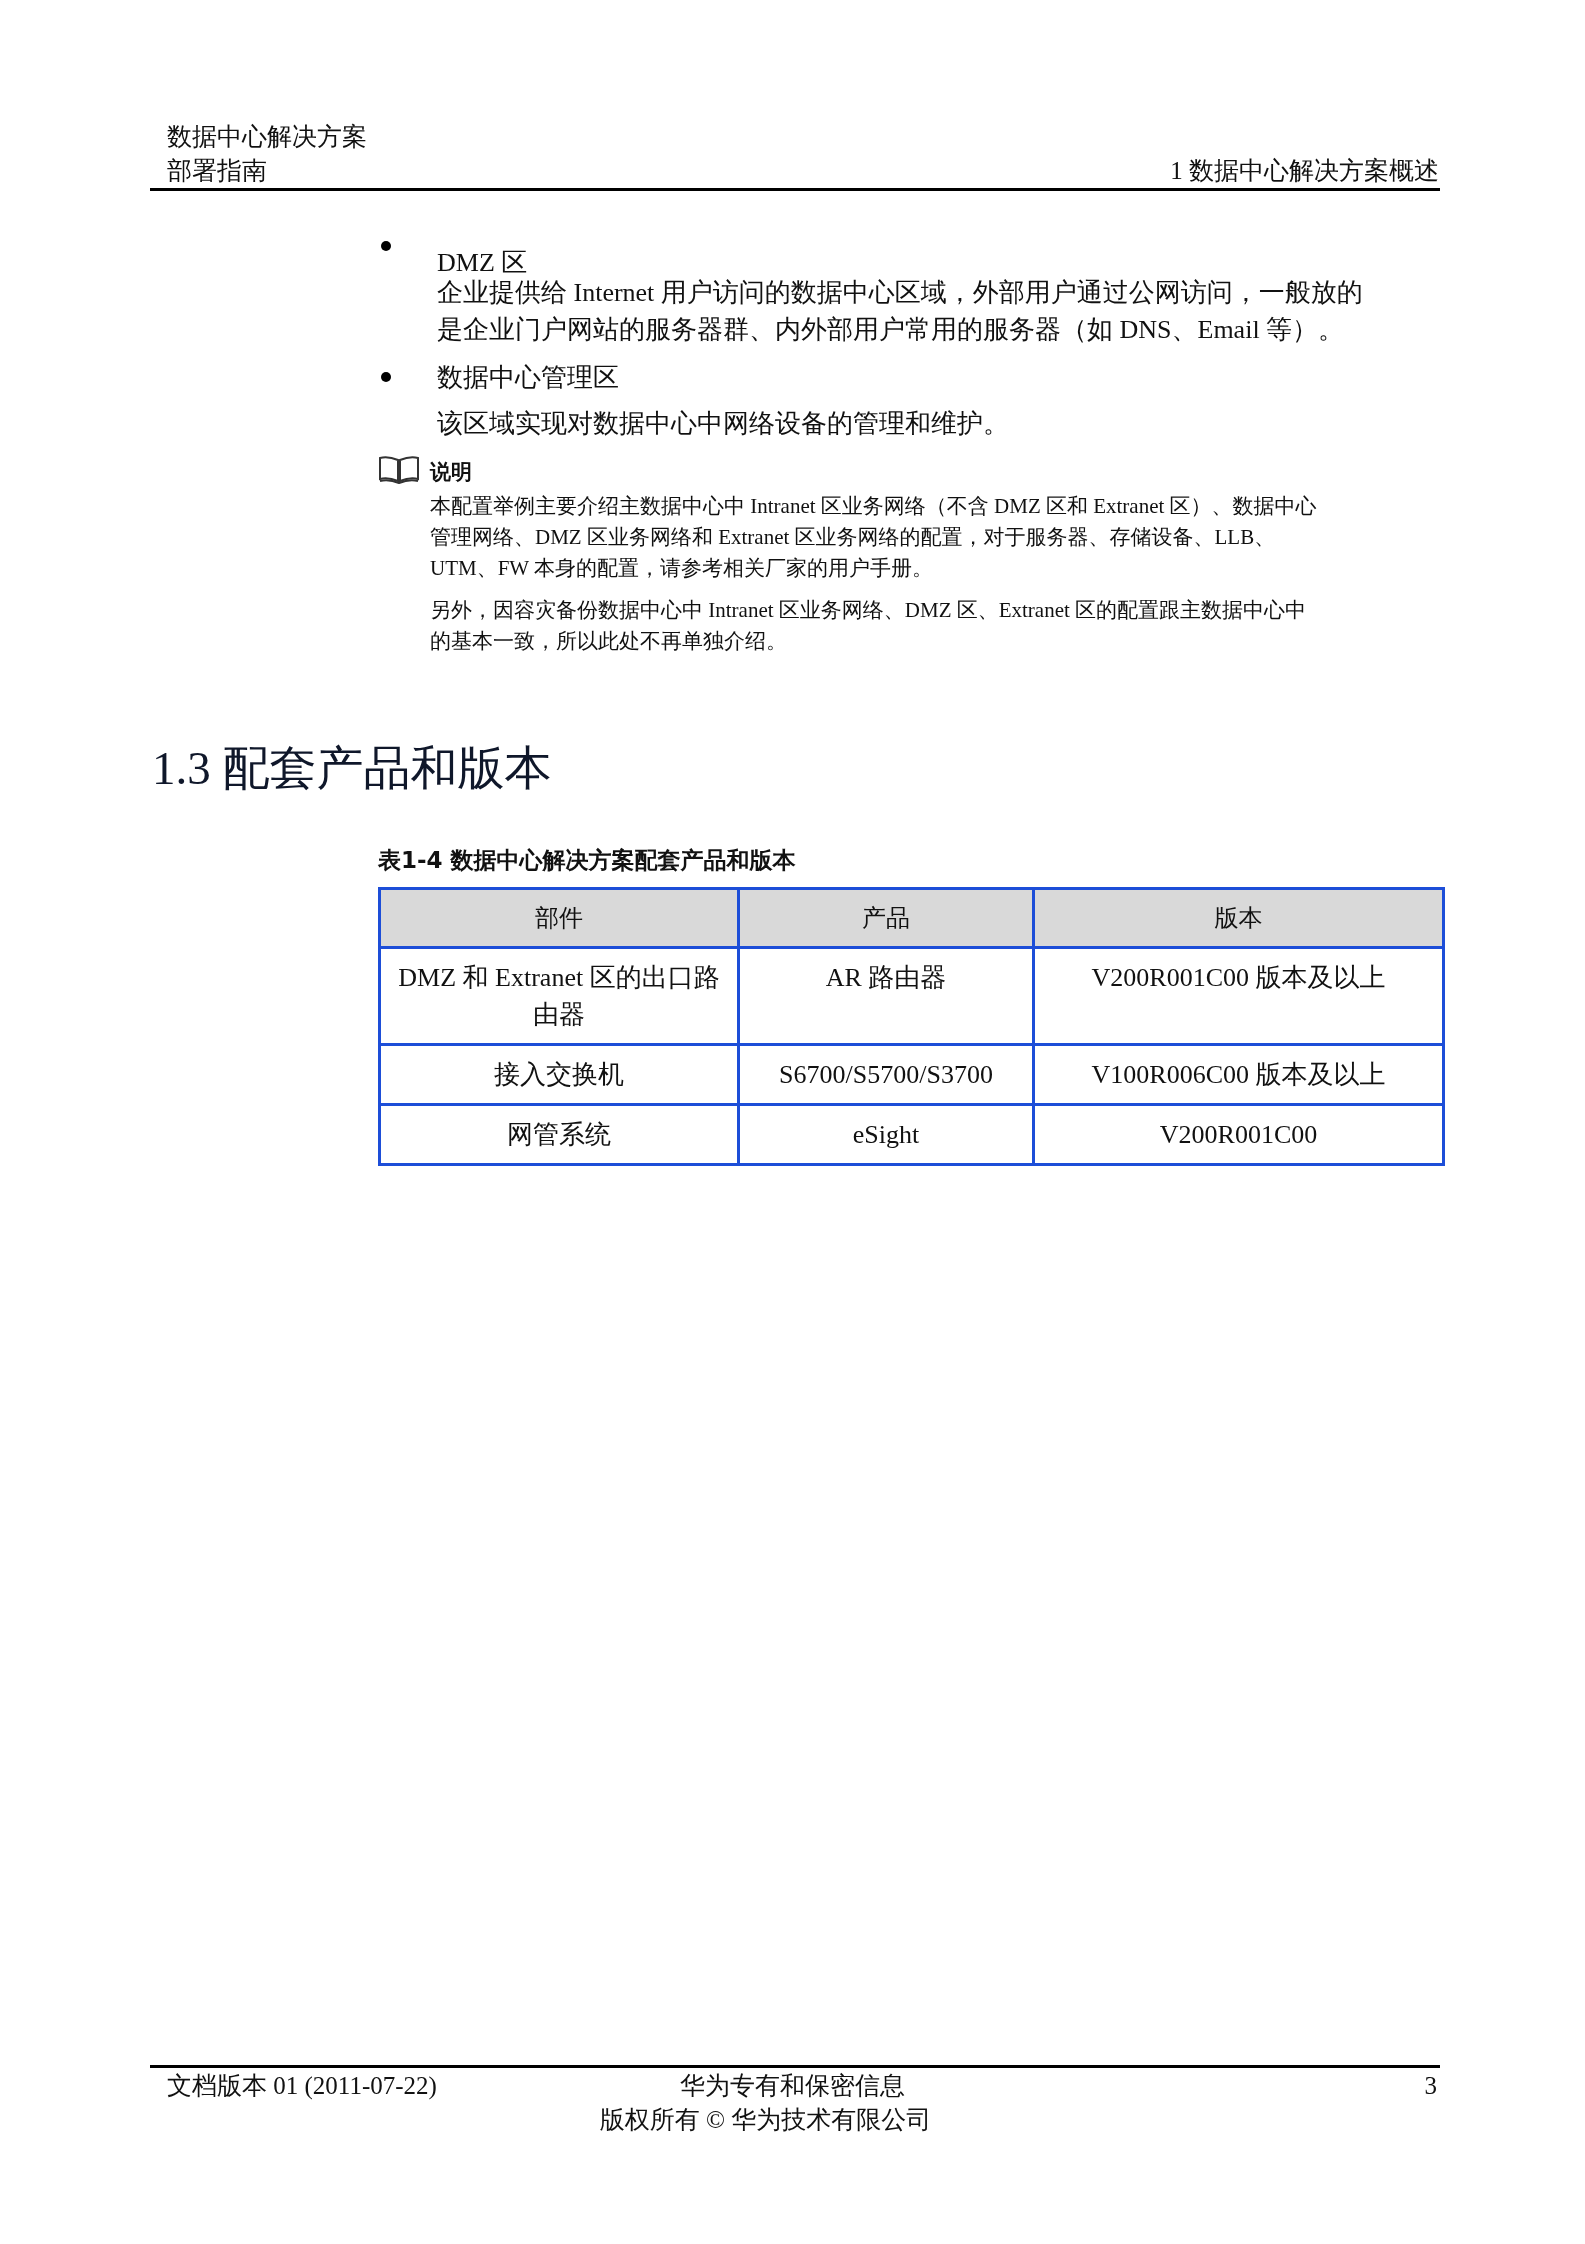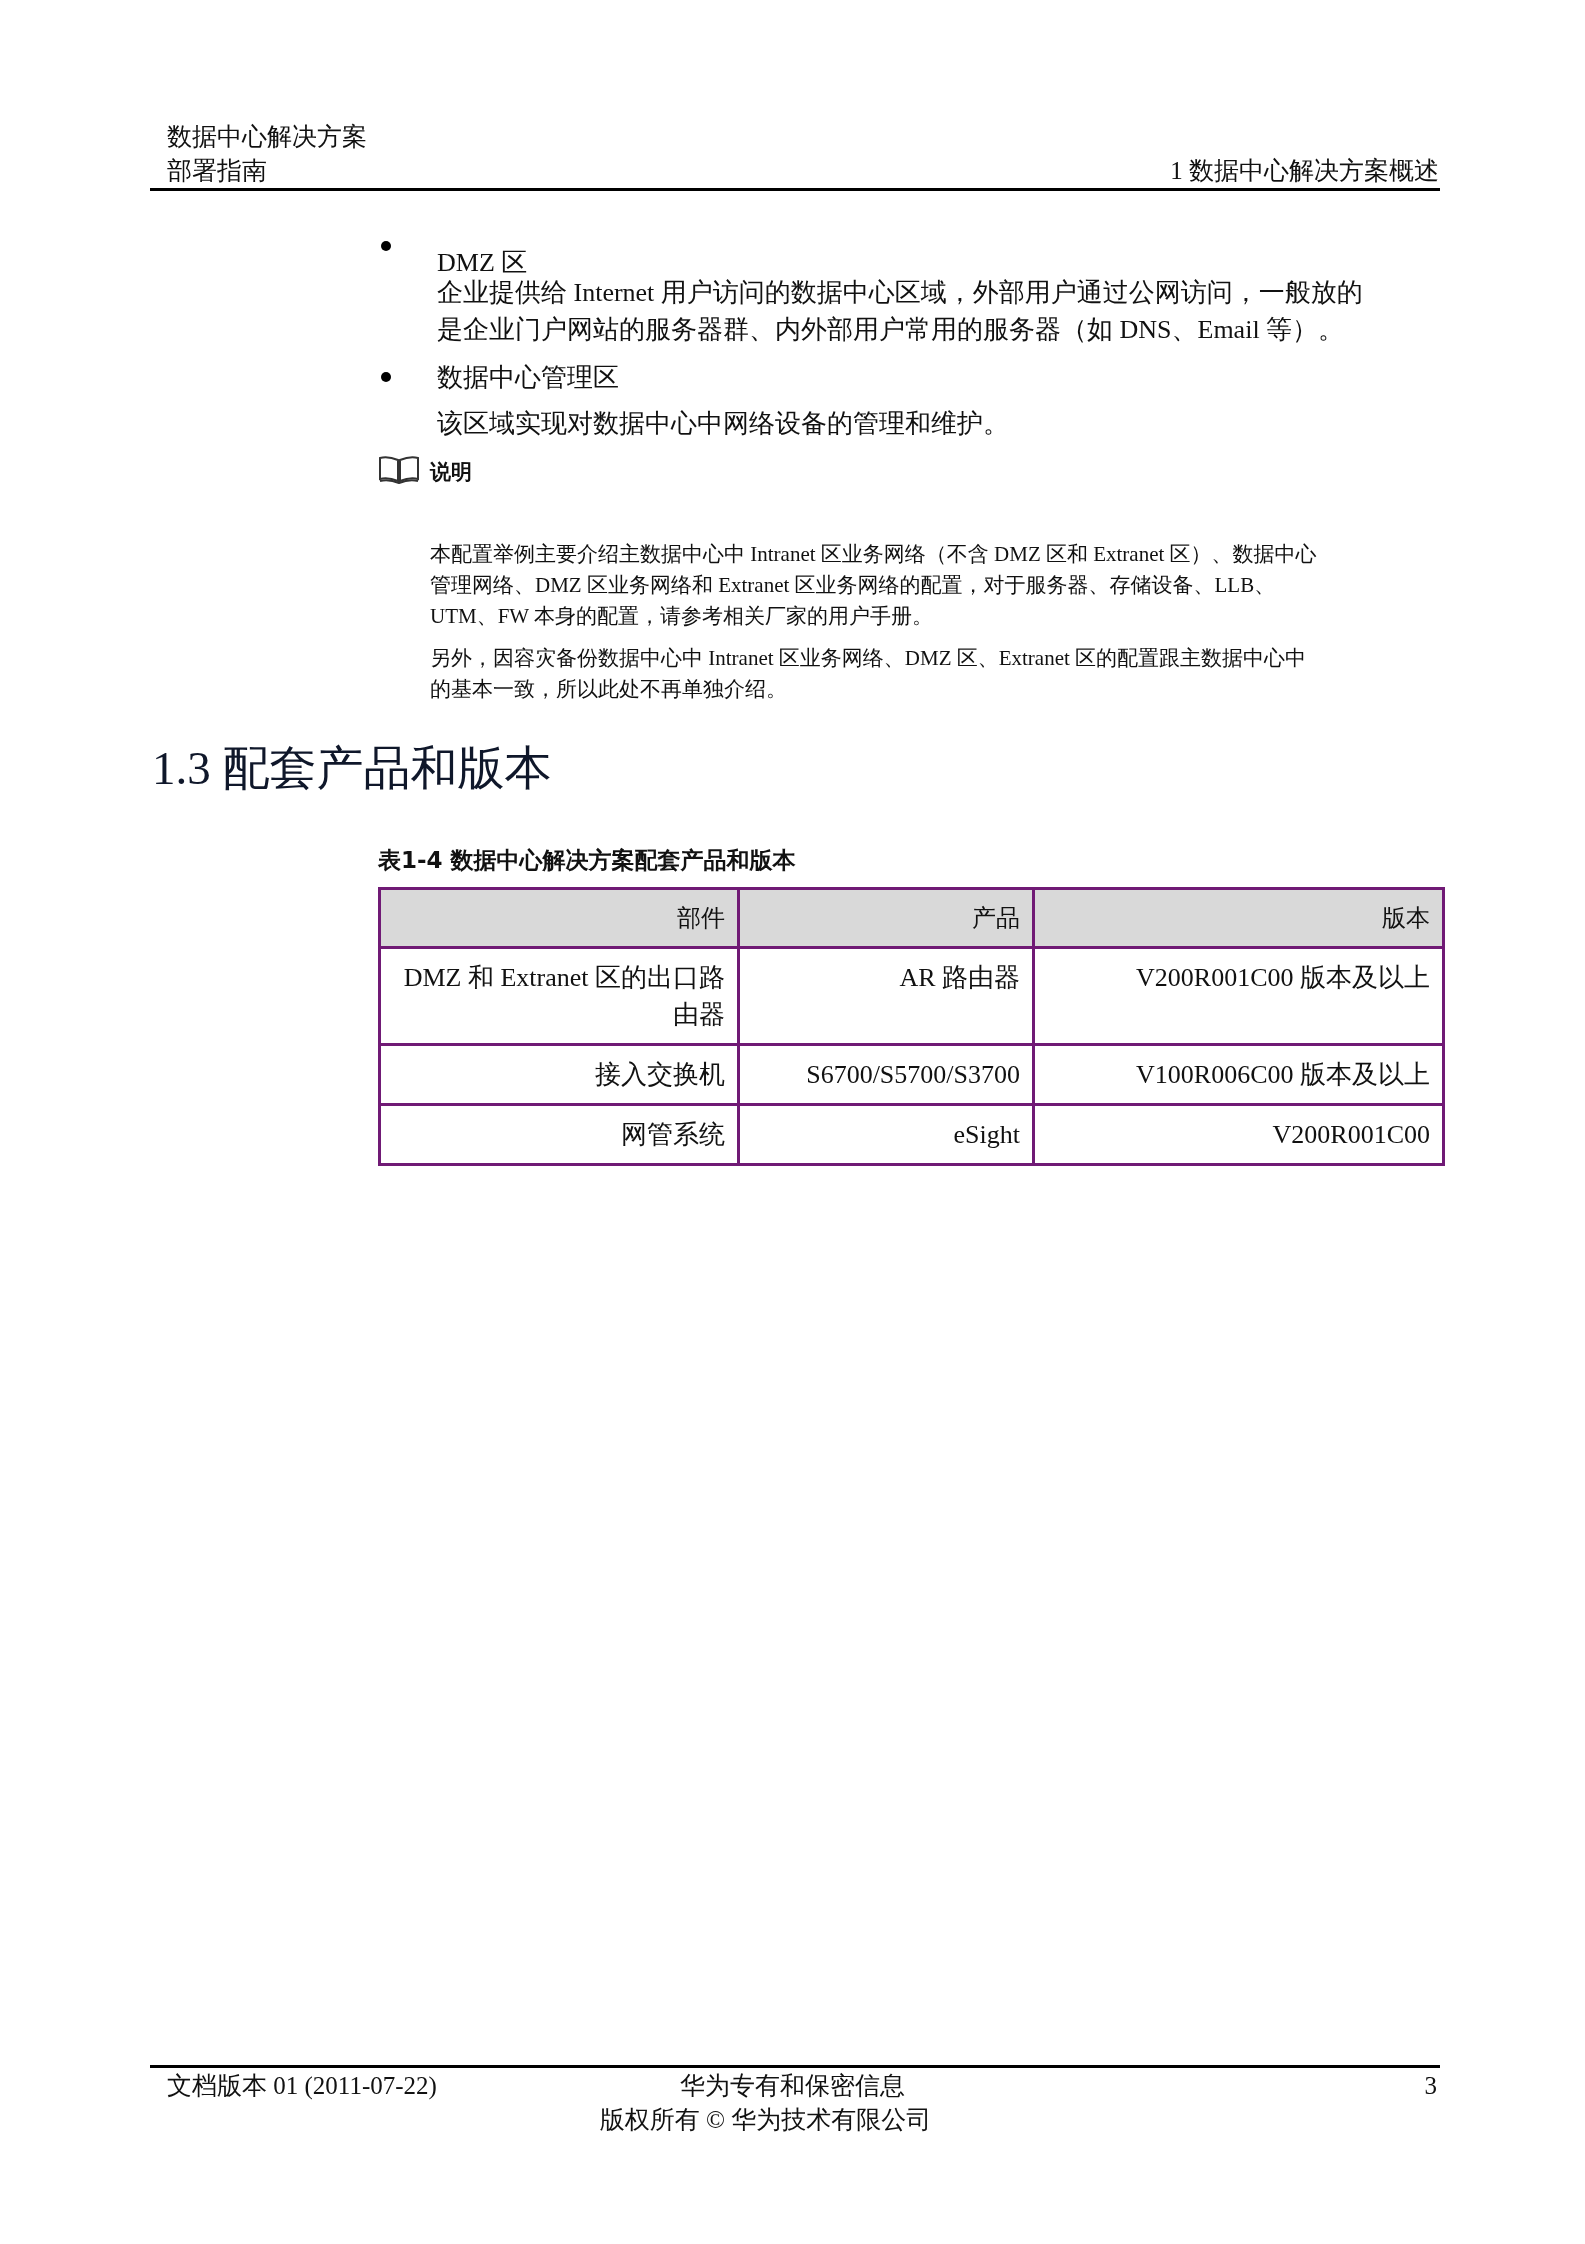--- a/index.html
+++ b/index.html
@@ -5,31 +5,31 @@
     html, body { margin: 0; padding: 0; background: #ffffff; }
     body {
       width: 1585px; height: 2244px; position: relative; overflow: hidden;
       font-family: "Liberation Serif", "DejaVu Serif", serif; color: #111;
     }
     .abs { position: absolute; }
     .hdr-text { font-size: 25px; line-height: 30px; color: #111; }
     .rule { position: absolute; background: #000; }
     .bullet { position: absolute; width: 10px; height: 10px; border-radius: 50%; background: #000; }
     .body-text { font-size: 26px; line-height: 37px; color: #111; white-space: nowrap; }
-    .note-text { font-size: 21px; line-height: 31px; color: #111; white-space: nowrap; margin-top: 48px; }
+    .note-text { font-size: 21px; line-height: 31px; color: #111; white-space: nowrap; }
     .note-label { font-family: "DejaVu Sans", "Liberation Sans", sans-serif; font-weight: bold; font-size: 21px; }
     .section-title { font-size: 47px; line-height: 56px; color: #0f172a; }
     .table-caption { font-family: "DejaVu Sans", "Liberation Sans", sans-serif; font-weight: bold; font-size: 23px; color: #111; }
     table.spec {
       position: absolute; left: 378px; top: 887px; width: 1064px;
       border-collapse: collapse; table-layout: fixed;
       font-size: 26px; color: #111;
     }
     table.spec th, table.spec td {
-      border: 3px solid #701a75; padding: 0 12px; text-align: right; vertical-align: top;
+      border: 3px solid #1d4ed8; padding: 0 12px; text-align: center; vertical-align: top;
     }
     table.spec th {
       background: #d9d9d9; height: 56px; vertical-align: middle;
       font-family: "DejaVu Sans", "Liberation Sans", sans-serif; font-weight: normal; font-size: 24px;
     }
     table.spec td { line-height: 37px; padding-top: 10px; padding-bottom: 10px; }
     .footer-text { font-size: 25px; line-height: 32px; color: #111; }
   </style>
 </head>
 <body>

